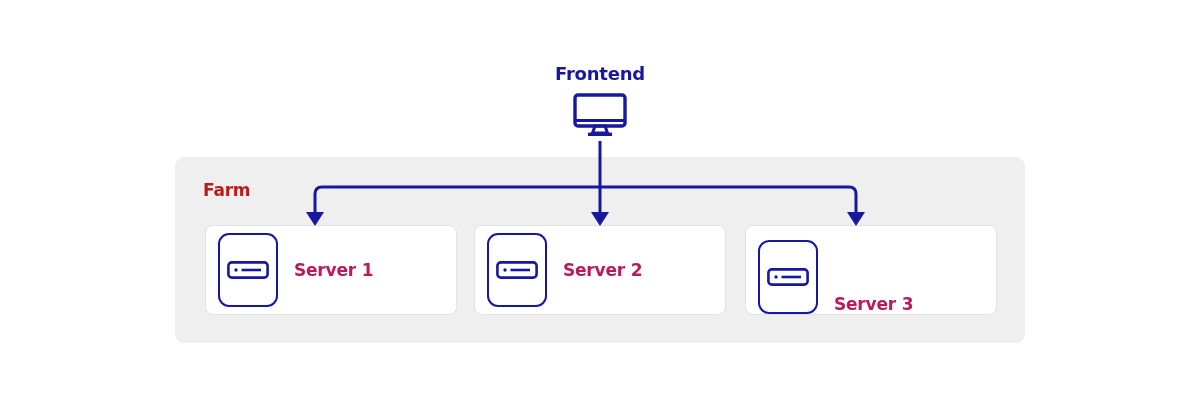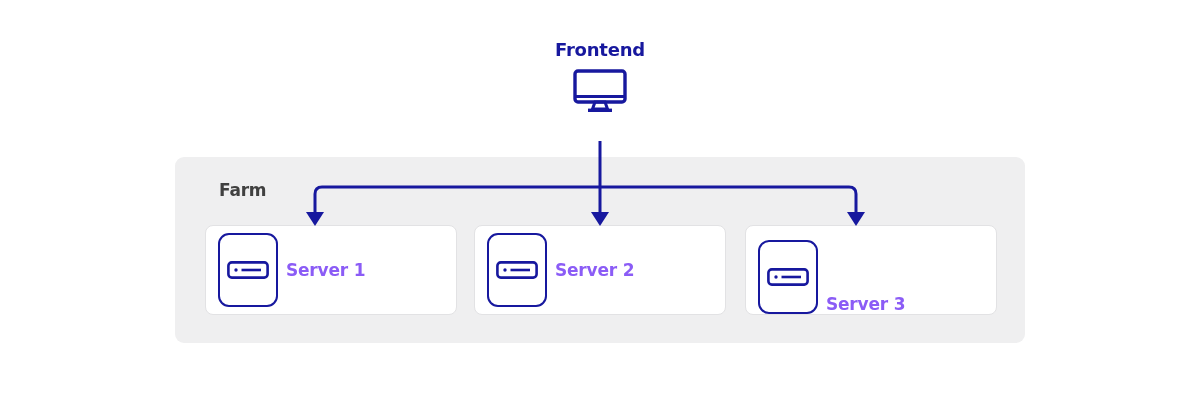--- a/index.html
+++ b/index.html
@@ -19,21 +19,21 @@
     left: 0; top: 0;
     width: 1200px;
     height: 400px;
     background: #ffffff;
   }
 
   
   #frontend-node {
     position: absolute;
     left: 500px;
-    top: 39px;
+    top: 63px;
     width: 200px;
     height: 90px;
     text-align: center;
   }
   #frontend-label {
     font-size: 18px;
     font-weight: bold;
     color: #17189e;
     letter-spacing: -0.2px;
     line-height: 22px;
@@ -50,25 +50,25 @@
     position: absolute;
     left: 175px;
     top: 157px;
     width: 850px;
     height: 186px;
     background: #efeff0;
     border-radius: 9px;
   }
   #farm-label {
     position: absolute;
-    left: 44px;
+    left: 28px;
     top: 23px;
     font-size: 17px;
     font-weight: bold;
-    color: #404040;
+    color: #b91c1c;
     letter-spacing: -0.2px;
   }
 
   
   .server-card {
     position: absolute;
     top: 68px;
     width: 252px;
     height: 90px;
     background: #ffffff;
@@ -88,24 +88,24 @@
     margin-left: 12px;
     border: 2px solid #17189e;
     border-radius: 11px;
     box-sizing: border-box;
     display: flex;
     align-items: center;
     justify-content: center;
     flex: none;
   }
   .server-label {
-    margin-left: 8px;
+    margin-left: 16px;
     font-size: 17px;
     font-weight: bold;
-    color: #8b5cf6;
+    color: #be185d;
     letter-spacing: -0.2px;
     white-space: nowrap;
   }
 
   
   #connector-layer {
     position: absolute;
     left: 0; top: 0;
     width: 1200px;
     height: 400px;

